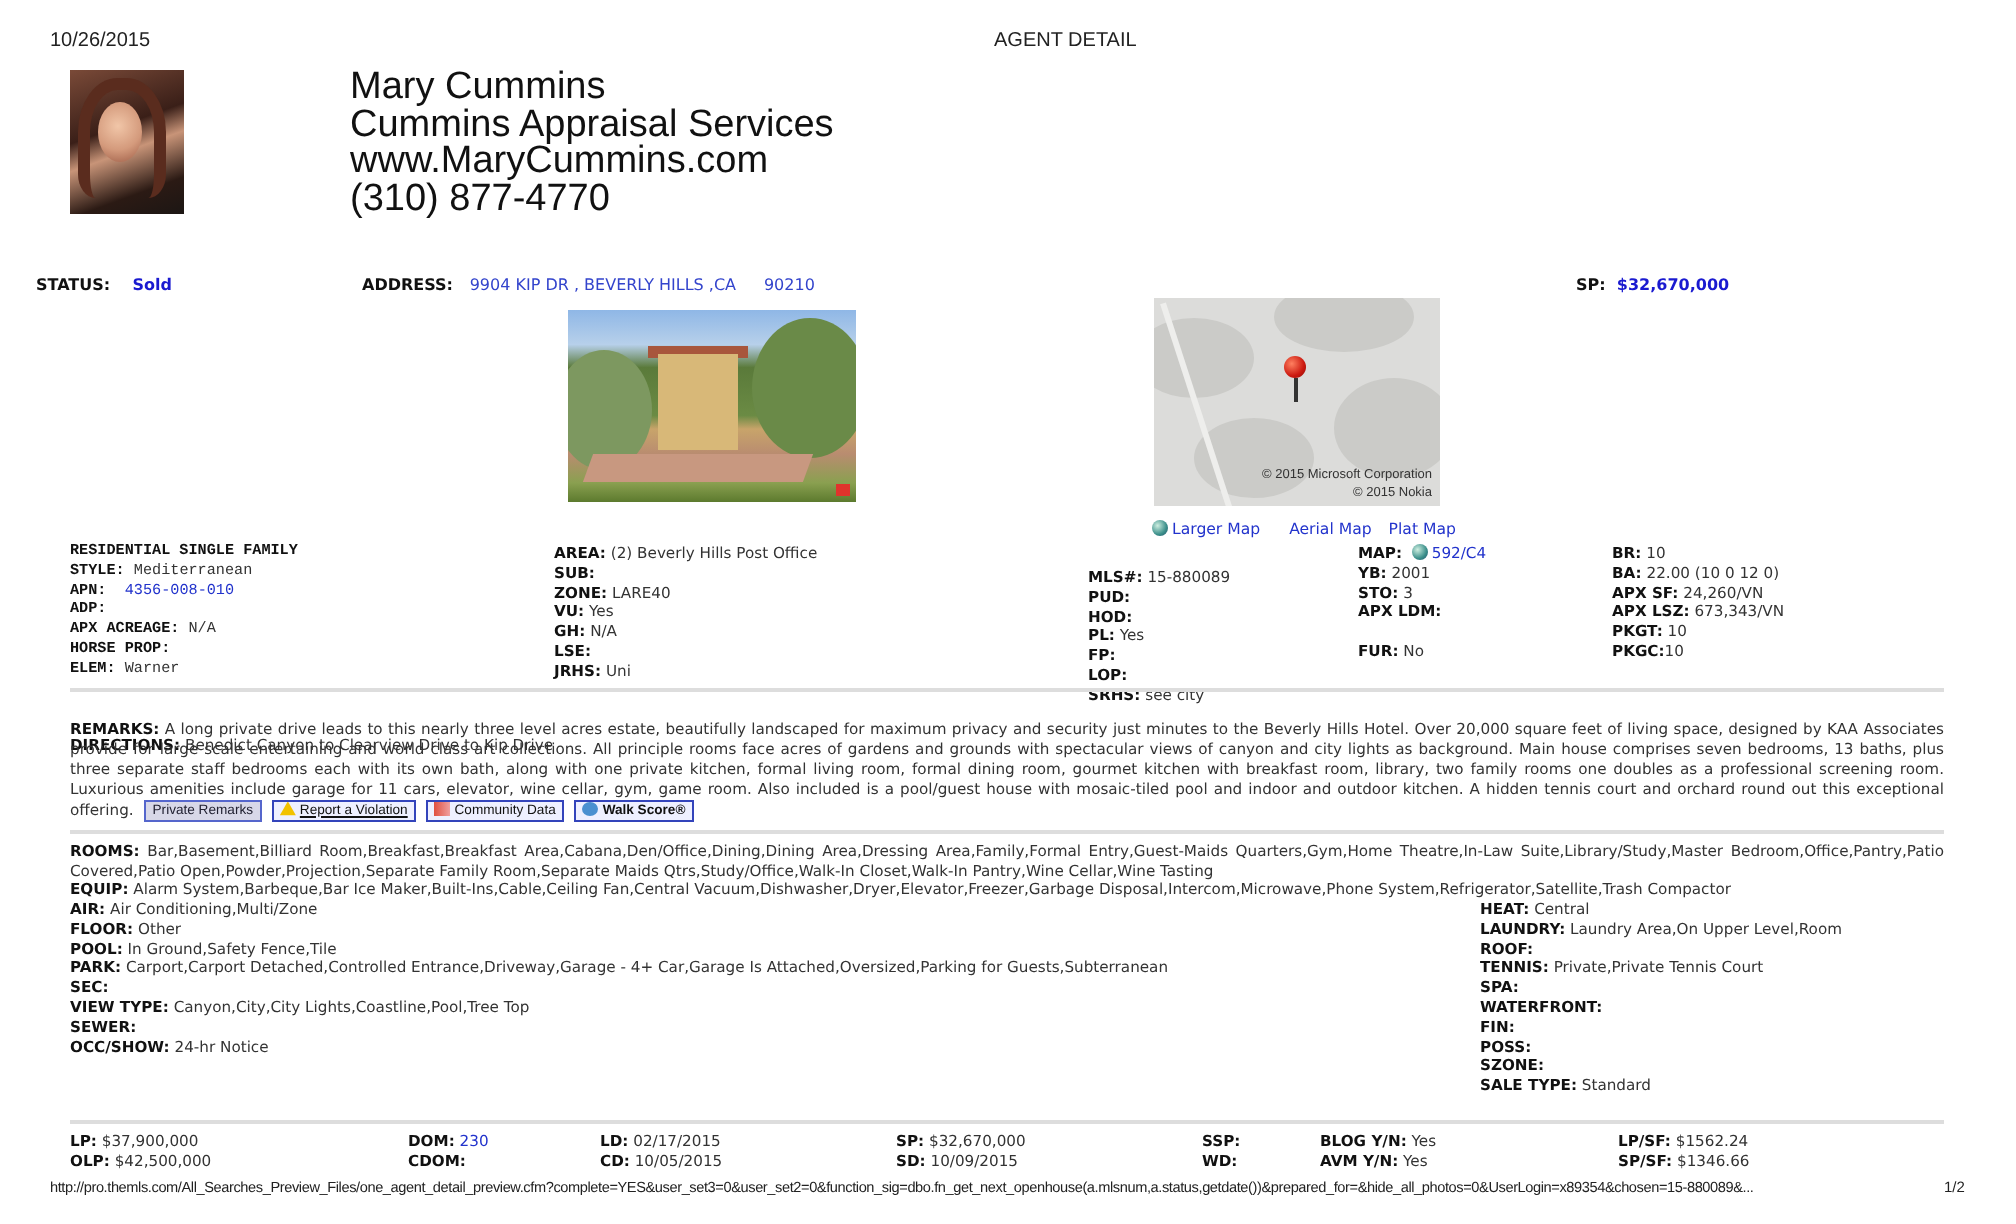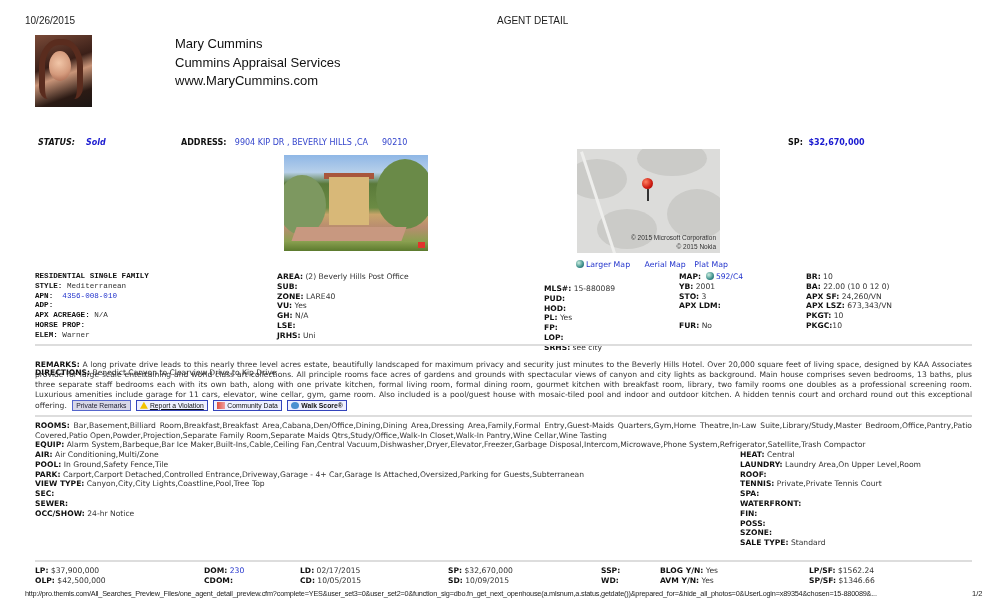--- a/index.html
+++ b/index.html
@@ -1,20 +1,20 @@
 <!DOCTYPE html>
 <html><head>
 <meta charset="utf-8">
 <style>
   * { box-sizing: border-box; margin: 0; padding: 0; }
   html, body { width: 1008px; height: 612px; background: #fff; overflow: hidden; }
   body { position: relative; font-family: "DejaVu Sans", sans-serif; color: #111; }
   .abs { position: absolute; white-space: nowrap; }
   .tiny { font-family: "Liberation Sans", sans-serif; font-size: 10px; color: #222; }
-  .agent { font-family: "Liberation Sans", sans-serif; font-size: 13px; line-height: 18.5px; color: #111; }
+  .agent { font-family: "Liberation Sans", sans-serif; font-size: 19px; line-height: 18.5px; color: #111; }
   .f { font-family: "DejaVu Sans", sans-serif; font-size: 7.6px; line-height: 9.8px; color: #333; }
   .f b, .lbl { font-weight: bold; color: #111; }
   .blue { color: #2233cc; }
   .hdr { font-size: 8px; font-weight: bold; color: #111; }
   .hdr .val { color: #1a1ad0; font-weight: bold; }
   .hdr .addr { color: #3344cc; font-weight: normal; }
   .divider { position: absolute; left: 35px; width: 937px; height: 2px; background: #ddd; }
   .col { position: absolute; }
   .col div { white-space: nowrap; }
   .para { position: absolute; left: 35px; width: 937px; white-space: normal; text-align: justify; }
@@ -48,23 +48,24 @@
 <div class="abs tiny" style="left:497px;top:15px;">AGENT DETAIL</div>
 
 <div class="photo">
     <div class="hair"></div>
     <div class="face"></div>
   </div>
 <div class="abs agent" style="left:175px;top:35px;">
   <div>Mary Cummins</div>
   <div>Cummins Appraisal Services</div>
   <div>www.MaryCummins.com</div>
-</div>
-
-<div class="abs hdr" style="left:38px;top:138px;font-style:italic;">
+  <div>(310) 877-4770</div>
+</div>
+
+<div class="abs hdr" style="left:18px;top:138px;">
   <span>STATUS:</span>&nbsp;&nbsp;&nbsp;&nbsp;<span class="val">Sold</span>
 </div>
 <div class="abs hdr" style="left:181px;top:138px;">
   <span>ADDRESS:</span>&nbsp;&nbsp;&nbsp;<span class="addr">9904 KIP DR , BEVERLY HILLS ,CA</span>&nbsp;&nbsp;&nbsp;&nbsp;&nbsp;<span class="addr">90210</span>
 </div>
 <div class="abs hdr" style="left:788px;top:138px;">
   <span>SP:</span>&nbsp;&nbsp;<span class="val">$32,670,000</span>
 </div>
 
 <div class="house">
@@ -153,24 +154,25 @@
 <div class="divider" style="top:415px;"></div>
 
 <div class="para f" style="top:421px;">
   <b>ROOMS:</b> <span>Bar,Basement,Billiard Room,Breakfast,Breakfast Area,Cabana,Den/Office,Dining,Dining Area,Dressing Area,Family,Formal Entry,Guest-Maids Quarters,Gym,Home Theatre,In-Law Suite,Library/Study,Master Bedroom,Office,Pantry,Patio Covered,Patio Open,Powder,Projection,Separate Family Room,Separate Maids Qtrs,Study/Office,Walk-In Closet,Walk-In Pantry,Wine Cellar,Wine Tasting</span>
 </div>
 <div class="para f" style="top:440px;width:900px;">
   <b>EQUIP:</b> <span>Alarm System,Barbeque,Bar Ice Maker,Built-Ins,Cable,Ceiling Fan,Central Vacuum,Dishwasher,Dryer,Elevator,Freezer,Garbage Disposal,Intercom,Microwave,Phone System,Refrigerator,Satellite,Trash Compactor</span>
 </div>
 <div class="col f" style="left:35px;top:450px;">
   <div><b>AIR:</b> <span>Air Conditioning,Multi/Zone</span></div>
+  <div><b>FLOOR:</b> <span>Other</span></div>
   <div><b>POOL:</b> <span>In Ground,Safety Fence,Tile</span></div>
   <div><b>PARK:</b> <span>Carport,Carport Detached,Controlled Entrance,Driveway,Garage - 4+ Car,Garage Is Attached,Oversized,Parking for Guests,Subterranean</span></div>
+  <div><b>SEC:</b> <span></span></div>
   <div><b>VIEW TYPE:</b> <span>Canyon,City,City Lights,Coastline,Pool,Tree Top</span></div>
-  <div><b>SEC:</b> <span></span></div>
   <div><b>SEWER:</b> <span></span></div>
   <div><b>OCC/SHOW:</b> <span>24-hr Notice</span></div>
 </div>
 <div class="col f" style="left:740px;top:450px;">
   <div><b>HEAT:</b> <span>Central</span></div>
   <div><b>LAUNDRY:</b> <span>Laundry Area,On Upper Level,Room</span></div>
   <div><b>ROOF:</b> <span></span></div>
   <div><b>TENNIS:</b> <span>Private,Private Tennis Court</span></div>
   <div><b>SPA:</b> <span></span></div>
   <div><b>WATERFRONT:</b> <span></span></div>

